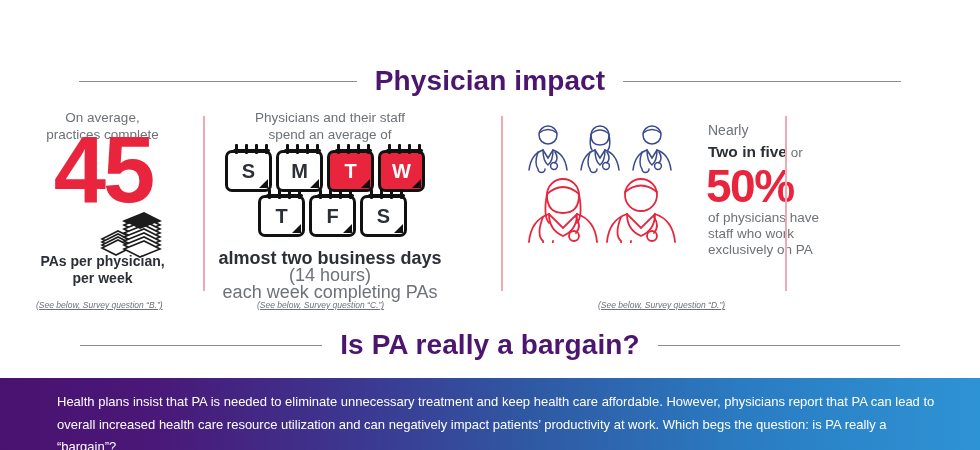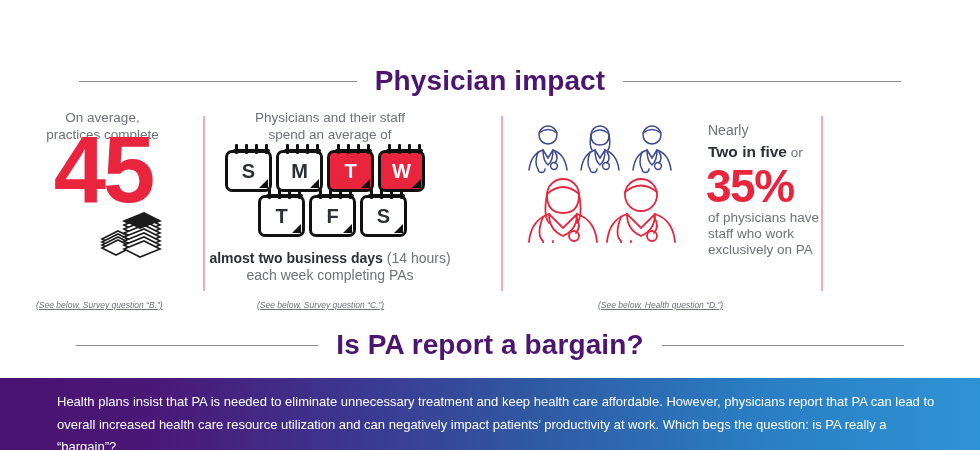--- a/index.html
+++ b/index.html
@@ -68,27 +68,27 @@
   .cal .rings{
     position:absolute;top:-9px;left:7px;width:33px;height:10px;
     display:flex;justify-content:space-between;
   }
   .cal .rings i{display:block;width:3px;height:10px;background:#111;border-radius:1px;}
   .cal .bar{position:absolute;top:-4px;left:5px;width:37px;height:3px;background:#111;border-radius:2px;}
   .cal .fold{
     position:absolute;right:1px;bottom:1px;width:0;height:0;
     border-left:9px solid transparent;border-bottom:9px solid #111;
   }
-  #p2-label{position:absolute;left:-2px;top:140px;width:254px;text-align:center;font-size:14px;line-height:17px;}
+  #p2-label{position:absolute;left:-2px;top:140px;width:254px;text-align:center;font-size:18px;line-height:17px;}
   #p2-label b{font-weight:700;color:#2b2f36;}
   #p2-label span{color:#6d7278;}
   #p2-cap{left:52px;bottom:0;}
 
   
-  #panel3{width:320px;padding-left:37px;}
+  #panel3{width:284px;padding-left:37px;}
   #docs{position:absolute;left:22px;top:8px;width:180px;height:125px;}
   #p3-text{position:absolute;left:205px;top:12px;width:120px;}
   .t-nearly{color:#6d7278;font-size:14px;line-height:17px;}
   .t-two{font-weight:700;color:#2b2f36;font-size:15.5px;line-height:26px;}
   .t-two em{font-style:normal;font-weight:400;color:#6d7278;font-size:13.5px;}
   #p3-num{font-size:46px;line-height:.95;letter-spacing:-1.5px;margin:-1px 0 1px -2px;}
   .t-of{color:#6d7278;font-size:13.5px;line-height:16px;}
   #p3-cap{left:95px;bottom:0;}
 
   
@@ -137,20 +137,22 @@
           <path d="M26 22 L46 14 L62 22 L42 30 Z"></path>
           <path d="M26 26 L46 18 L62 26 L42 34 Z"></path>
           <path d="M26 30 L46 22 L62 30 L42 38 Z"></path>
           <path d="M26 34 L46 26 L62 34 L42 42 Z"></path>
           <path d="M26 38 L46 30 L62 38 L42 46 Z"></path>
           <path d="M26 42 L46 34 L62 42 L42 50 Z"></path>
         </g>
         <path d="M26 14 L46 6 L62 14 L42 22 Z" fill="#1c1c1c"></path>
       </svg>
 
+      <div id="p1-label" style="white-space:pre-line;">PAs per physician,
+per week</div>
 
       <div class="cap" id="p1-cap">(See below, Survey question “B.”)</div>
       <div class="vline" style="right:0;"></div>
     </div>
 
     <div class="panel" id="panel2">
       <div class="p-top" id="p2-top" style="white-space:pre-line;">Physicians and their staff
 spend an average of</div>
 
       <div id="cal-wrap">
@@ -293,36 +295,36 @@
           <circle cx="127" cy="118" r="5"></circle>
           <path d="M129 99 q6 9 0 16"></path>
         </g>
       </svg>
 
       <div id="p3-text">
         <div class="t-nearly">Nearly</div>
         <div class="t-two">
           <span>Two in five</span><em> or</em>
         </div>
-        <div class="bignum" id="p3-num">35%</div>
+        <div class="bignum" id="p3-num">50%</div>
         <div class="t-of" style="white-space:pre-line;">of physicians have
 staff who work
 exclusively on PA</div>
       </div>
 
-      <div class="cap" id="p3-cap">(See below, Health question “D.”)</div>
+      <div class="cap" id="p3-cap">(See below, Survey question “D.”)</div>
       <div class="vline" style="right:0;"></div>
     </div>
 
 
   </div>
 
   <div class="sec-head" style="top:322px;height:32px;">
     <div class="rule l" style="width:242px;"></div>
-    <div class="sec-title">Is PA report a bargain?</div>
+    <div class="sec-title">Is PA really a bargain?</div>
     <div class="rule r" style="width:242px;"></div>
   </div>
 
   <div class="band">
     <p>Health plans insist that PA is needed to eliminate unnecessary treatment and keep health care affordable. However, physicians report that PA can lead to overall increased health care resource utilization and can negatively impact patients’ productivity at work. Which begs the question: is PA really a “bargain”?</p>
   </div>
 
 </div>
 
 </body></html>

